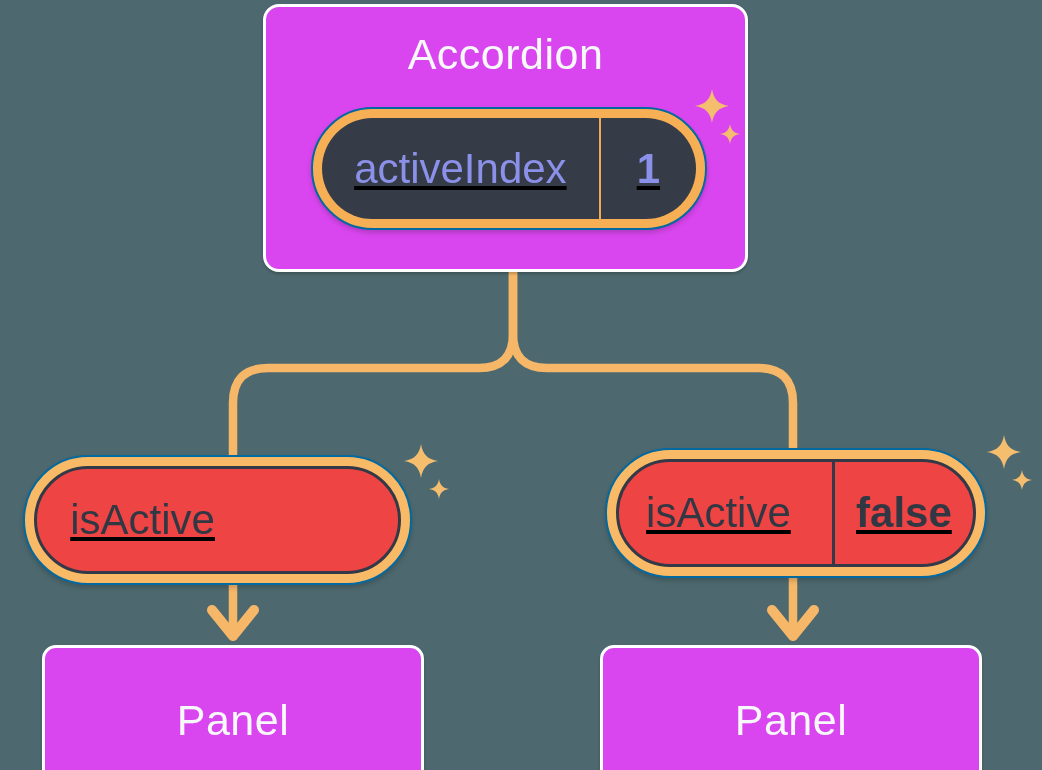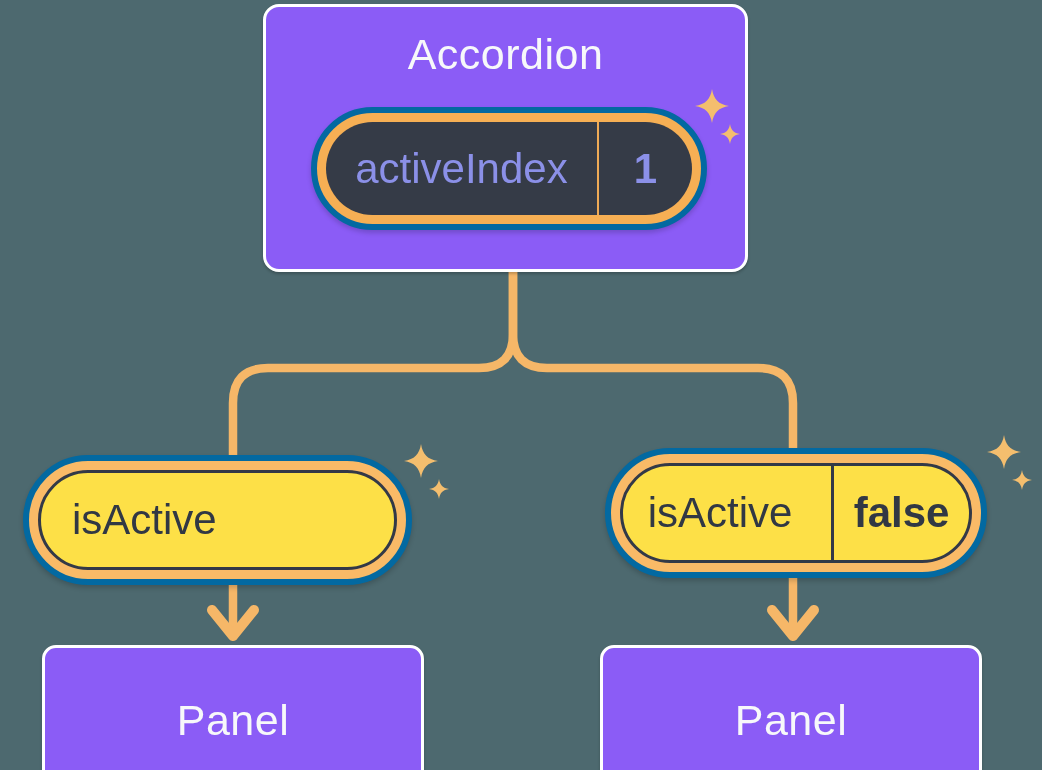--- a/index.html
+++ b/index.html
@@ -16,21 +16,21 @@
   .connector-svg {
     position: absolute;
     left: 0; top: 0;
     width: 1042px; height: 770px;
     z-index: 1;
   }
 
   
   .node {
     position: absolute;
-    background: #8b5cf6;
+    background: #d946ef;
     border: 3.5px solid #FFFFFF;
     border-radius: 16px;
     box-shadow: 0 2px 3px rgba(0,0,0,0.22);
     box-sizing: border-box;
     z-index: 2;
   }
   .node-title {
     color: #F7F8FA;
     font-size: 43px;
     line-height: 1.1;
@@ -43,25 +43,26 @@
 
   .panel-node { width: 382px; height: 151px; border-radius: 14px;
     display: flex; align-items: center; justify-content: center; }
   .panel-node-left  { left: 42px;  top: 645px; }
   .panel-node-right { left: 600px; top: 645px; }
 
   
   .pill-ring {
     position: absolute;
     box-sizing: border-box;
-    border: 6px solid #0369a1;
+    border: 2px solid #0369a1;
     border-radius: 999px;
     padding: 9px;
     box-shadow: 0 3px 5px rgba(0,0,0,0.18);
     z-index: 2;
+    text-decoration: underline;
   }
   .pill-body {
     box-sizing: border-box;
     width: 100%; height: 100%;
     border-radius: 999px;
     display: flex;
     align-items: stretch;
     overflow: hidden;
   }
   .pill-cell {
@@ -74,21 +75,21 @@
   
   .pill-ring.dark-pill { left: 45px; top: 100px; width: 396px; height: 123px; background: #F6AF54; }
   .dark-pill .pill-body { background: #353B47; }
   .dark-pill .pill-label-cell { width: 74%; }
   .dark-pill .pill-value-cell { width: 26%; border-left: 2px solid #EFAA56; }
   .dark-pill .pill-label { color: #8B90E8; font-size: 42px; }
   .dark-pill .pill-value { color: #8B90E8; font-size: 42px; font-weight: bold; }
 
   
   .pill-ring.purple-pill { background: #F9BA67; }
-  .purple-pill .pill-body { background: #fde047; border: 3px solid #333947; gap: 14px; }
+  .purple-pill .pill-body { background: #ef4444; border: 3px solid #333947; gap: 14px; }
   .purple-pill .pill-label-cell { width: 58.5%; }
   .purple-pill .pill-value-cell { width: 41.5%; border-left: 3px solid #333947; }
   .purple-pill .pill-label { color: #313844; font-size: 42px; }
   .purple-pill .pill-value { color: #313844; font-size: 42px; font-weight: bold; }
 
   .pill-left  { left: 23px;  top: 455px; width: 389px; height: 130px; }
   .pill-right { left: 605px; top: 448px; width: 382px; height: 130px; }
 
   
   .sparkles {

